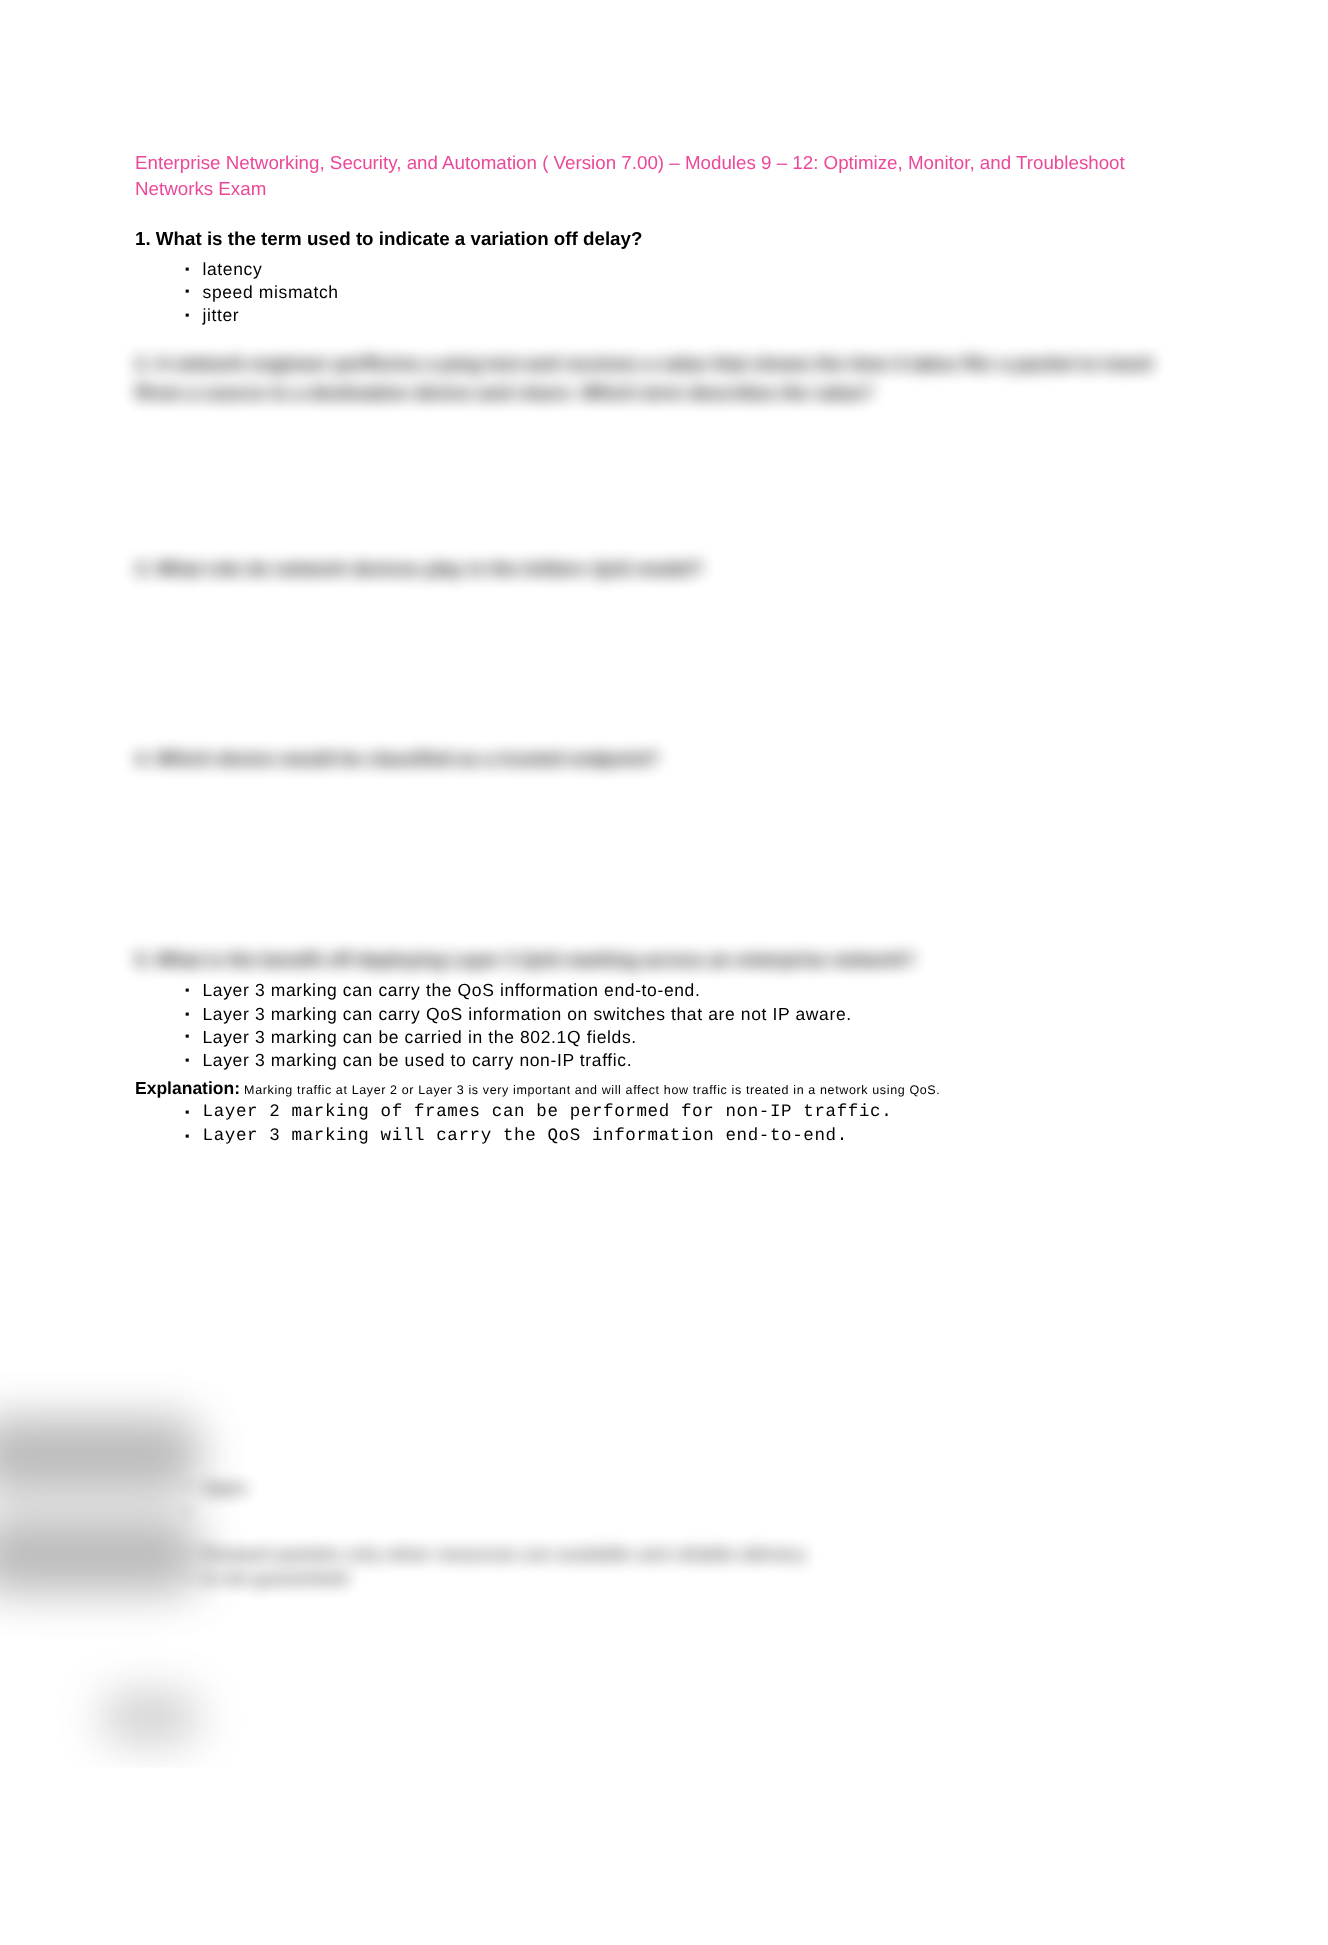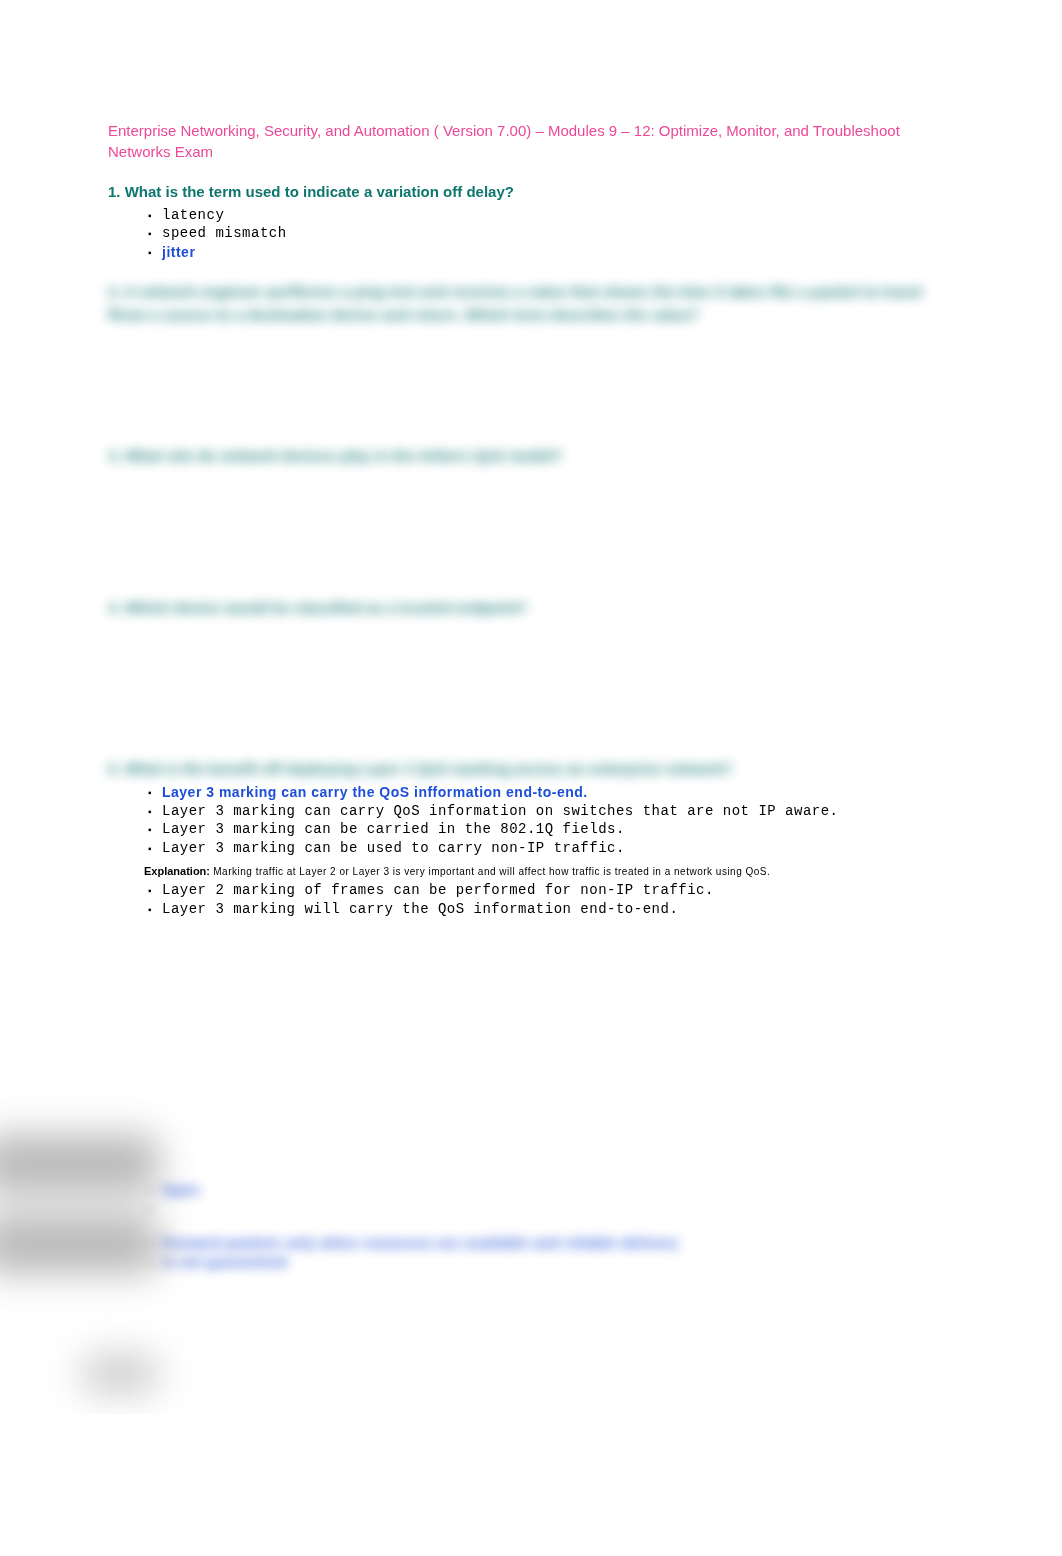--- a/index.html
+++ b/index.html
@@ -15,55 +15,54 @@
     }
     .link-title {
       color: #ec4899;
       font-size: 15px;
       line-height: 1.4;
       margin-bottom: 18px;
     }
     .question {
       font-weight: bold;
       font-size: 15px;
-      color: #0f766e;
+      color: #000000;
       margin-top: 19px;
     }
     .options {
       list-style: none;
       padding-left: 44px;
       margin-top: 2px;
       margin-bottom: 2px;
     }
     .options li {
       position: relative;
-      font-family: Liberation Mono, monospace;
+      font-family: Liberation Sans, sans-serif;
       font-size: 14px;
       letter-spacing: 0.5px;
       line-height: 1.35;
       padding-left: 10px;
     }
     .options li::before {
       content: "▪";
       position: absolute;
       left: -4px;
       font-family: Arial, sans-serif;
       font-size: 10px;
       top: 3px;
       color: #000;
     }
     .correct {
-      color: #1d4ed8;
-      font-weight: bold;
+      color: #000000;
+      font-weight: normal;
       font-family: Arial, sans-serif !important;
     }
     .explanation-label {
       font-weight: bold;
-      font-size: 11px;
-      margin-left: 36px;
+      font-size: 14px;
     }
     .explanation-text {
       font-family: Liberation Sans, sans-serif;
       font-size: 10px;
       letter-spacing: 0.5px;
       text-align: center;
     }
     .sub-options {
       list-style: none;
       padding-left: 44px;

